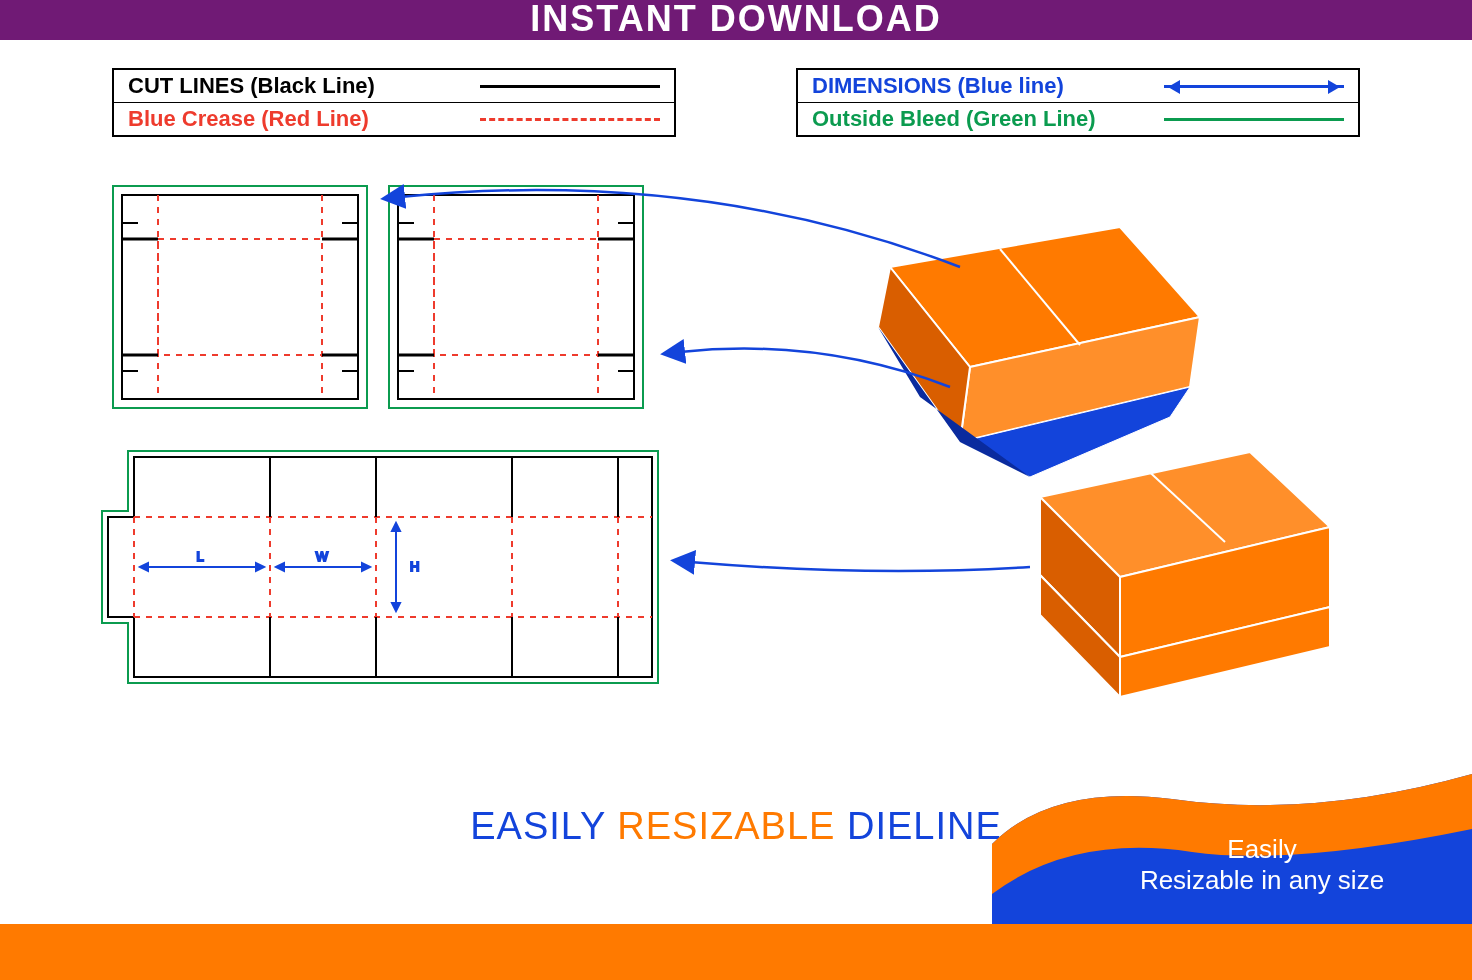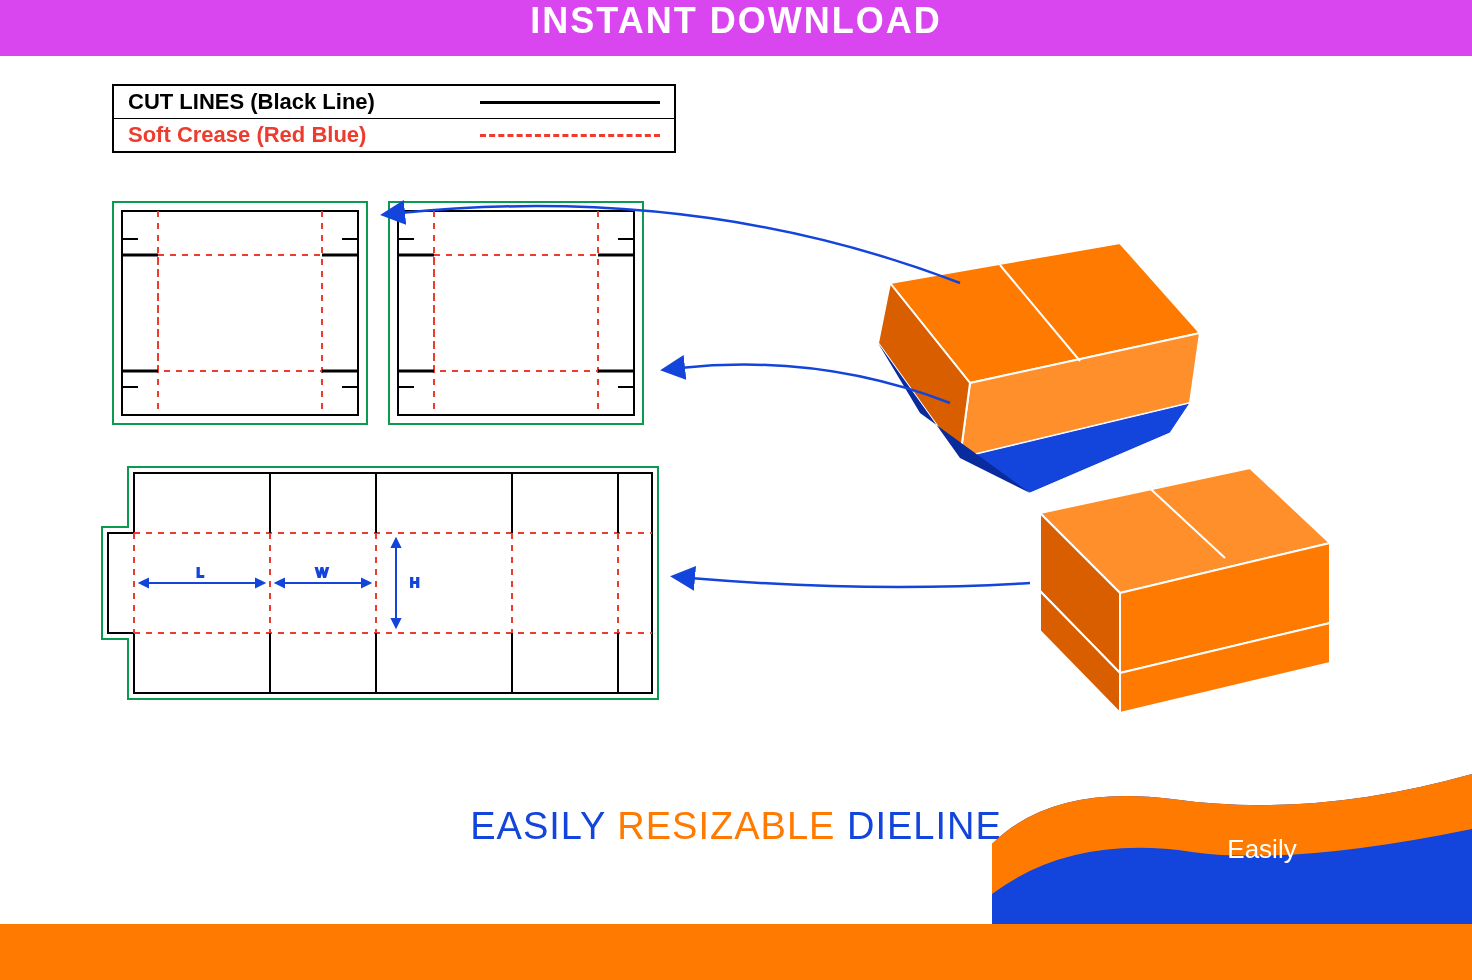--- a/index.html
+++ b/index.html
@@ -1,16 +1,16 @@
 <!DOCTYPE html>
 <html><head>
 <meta charset="utf-8">
 <style>
 body{margin:0;font-family:Arial,Helvetica,sans-serif;background:#fff;width:1472px;height:980px;position:relative;overflow:hidden}
-.top-bar{background:#d946ef;height:56px;display:flex;align-items:flex-start;justify-content:center}
+.top-bar{background:#701a75;height:40px;display:flex;align-items:flex-end;justify-content:center}
 .top-bar span{color:#fff;font-size:36px;font-weight:700;letter-spacing:2px}
 .legend{display:flex;justify-content:space-between;padding:28px 112px 0}
 .legend-box{border:2px solid #000;width:560px}
 .legend-row{display:flex;align-items:center;padding:3px 14px;border-bottom:1px solid #000}
 .legend-row:last-child{border-bottom:none}
 .legend-label{font-size:22px;font-weight:700;flex:1}
 .legend-sample{width:180px;height:20px;display:flex;align-items:center;justify-content:center}
 .black-line{border-top:3px solid #000;width:180px}
 .red-dash{border-top:3px dashed #ee3b2d;width:180px}
 .green-line{border-top:3px solid #0b9b4f;width:180px}
@@ -36,23 +36,37 @@
 
 <div class="legend">
   <div class="legend-box">
     <div class="legend-row">
       <div class="legend-label" style="color:#000">CUT LINES (Black Line)</div>
       <div class="legend-sample">
           <div class="black-line"></div>
         </div>
     </div>
     <div class="legend-row">
-      <div class="legend-label" style="color:#ee3b2d">Soft Crease (Red Blue)</div>
+      <div class="legend-label" style="color:#ee3b2d">Blue Crease (Red Line)</div>
       <div class="legend-sample">
           <div class="red-dash"></div>
+        </div>
+    </div>
+  </div>
+  <div class="legend-box">
+    <div class="legend-row">
+      <div class="legend-label" style="color:#1344db">DIMENSIONS (Blue line)</div>
+      <div class="legend-sample">
+          <div class="blue-arrow"></div>
+        </div>
+    </div>
+    <div class="legend-row">
+      <div class="legend-label" style="color:#0b9b4f">Outside Bleed (Green Line)</div>
+      <div class="legend-sample">
+          <div class="green-line"></div>
         </div>
     </div>
   </div>
 </div>
 
 <div class="main">
 
   <div class="green-wrap" style="left:112px;top:48px;width:252px;height:220px">
     <svg class="die-svg" width="252" height="220" viewBox="0 0 252 220">
       <rect x="8" y="8" width="236" height="204" fill="none" stroke="#000" stroke-width="2"></rect>
@@ -175,16 +189,17 @@
   <span class="c1">DIELINE</span>
 </div>
 
 <div class="badge">
   <svg width="480" height="150" viewBox="0 0 480 150">
     <path d="M 0 70 Q 60 10 180 25 Q 320 45 480 0 L 480 150 L 0 150 Z" fill="#1344db"></path>
     <path d="M 0 150 L 0 120 Q 80 60 200 78 Q 300 92 480 55 L 480 0 Q 320 45 180 25 Q 60 10 0 70 Z" fill="#ff7a00"></path>
   </svg>
   <div style="position:absolute;right:30px;top:60px;color:#fff;font-size:26px;text-align:center;width:360px">
     <div>Easily</div>
+    <div>Resizable in any size</div>
   </div>
 </div>
 
 <div class="bottom-bar"></div>
 
 </body></html>

